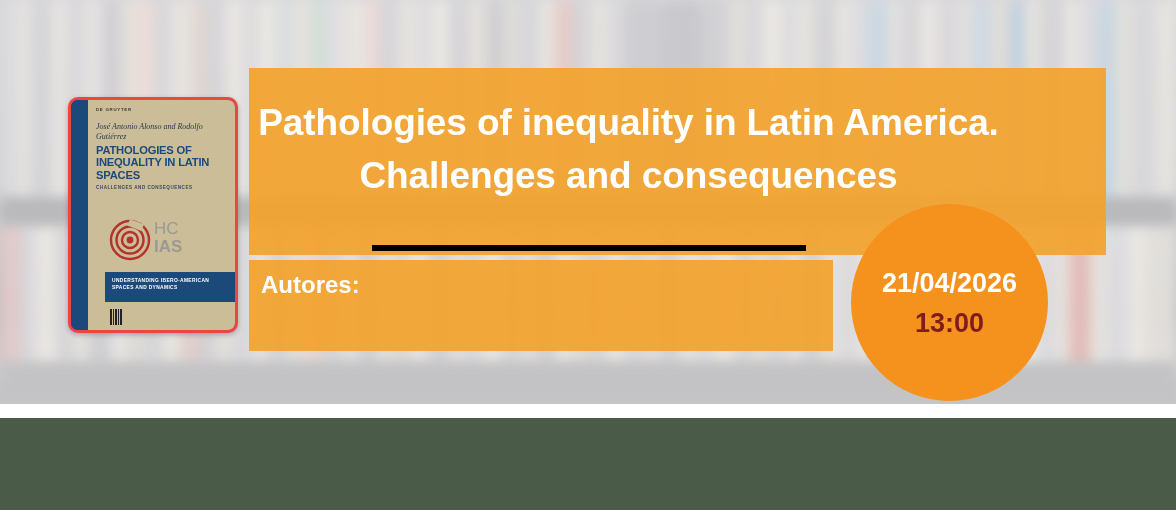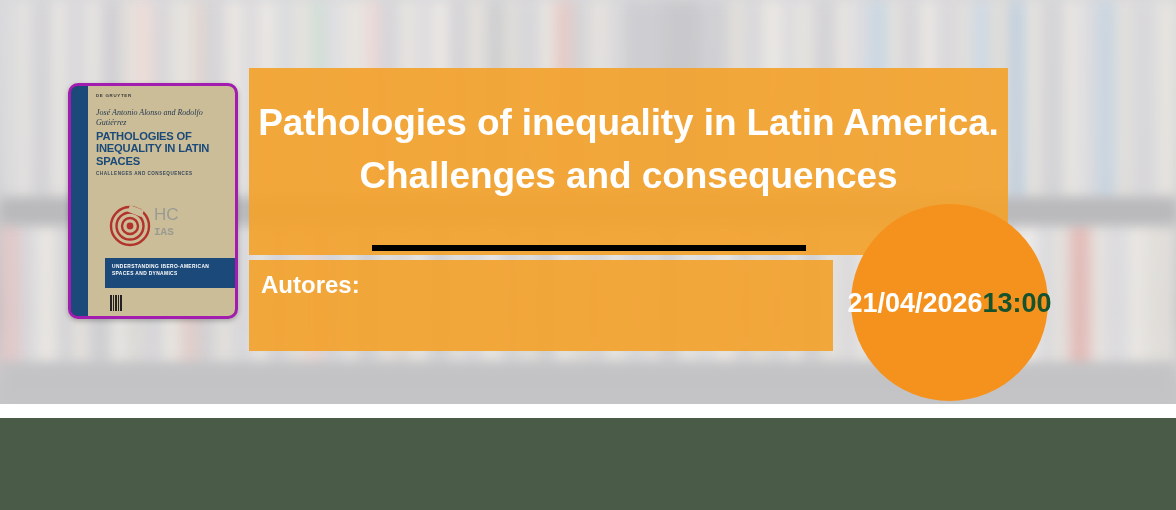--- a/index.html
+++ b/index.html
@@ -11,57 +11,57 @@
   .bg{position:absolute;left:0;top:0;width:1176px;height:418px;overflow:hidden;}
   .bg-base{position:absolute;inset:0;
     background:linear-gradient(180deg,#d8d8da 0%,#d2d2d4 40%,#c6c6c8 62%,#bfbfc1 75%,#cbcbcd 88%,#c4c4c6 100%);}
   .spines{position:absolute;left:0;top:0;width:1176px;height:418px;
     filter:blur(7px);opacity:.85;}
   .shelf-band{position:absolute;left:0;width:1176px;background:#b9b9bb;filter:blur(6px);}
   .shelf-1{top:198px;height:26px;}
   .shelf-2{top:362px;height:40px;background:#c3c3c5;}
 
   
-  .book{position:absolute;left:68px;top:83px;width:164px;height:230px;
-    border:3px solid #a21caf;border-radius:10px;overflow:hidden;background:#701a75;
+  .book{position:absolute;left:68px;top:97px;width:164px;height:230px;
+    border:3px solid #ef4444;border-radius:10px;overflow:hidden;background:#701a75;
     box-shadow:0 2px 5px rgba(0,0,0,.25);}
   .book-spine{position:absolute;left:0;top:0;width:17px;height:100%;background:#1b4a7a;}
   .book-inner{position:absolute;left:17px;top:0;right:0;bottom:0;background:#cbbd97;}
   .bk-pub{position:absolute;left:8px;top:7px;font-size:4.4px;letter-spacing:.7px;
     color:#3a3a3a;font-weight:700;}
   .bk-auth{position:absolute;left:8px;top:22px;width:130px;font-family:"Liberation Serif",serif;
     font-style:italic;font-size:8px;line-height:10px;color:#24384f;}
   .bk-title{position:absolute;left:8px;top:44px;width:138px;font-size:11.2px;line-height:12.4px;
     font-weight:700;color:#1b4a7a;letter-spacing:-.2px;}
   .bk-sub{position:absolute;left:8px;top:85px;width:130px;font-size:4.6px;letter-spacing:.5px;
     font-weight:700;color:#3c4a5c;}
   .bk-logo{position:absolute;left:20px;top:118px;width:120px;height:44px;}
   .bk-hc{position:absolute;left:46px;top:2px;font-size:17px;line-height:17px;font-weight:400;color:#9a9a93;}
-  .bk-ias{position:absolute;left:46px;top:20px;font-size:11px;line-height:17px;font-weight:700;color:#9a9a93;font-family:Liberation Mono, monospace;}
+  .bk-ias{position:absolute;left:46px;top:20px;font-size:17px;line-height:17px;font-weight:700;color:#9a9a93;}
   .bk-series{position:absolute;left:17px;right:0;top:172px;height:30px;background:#1b4a7a;}
   .bk-series span{display:block;padding:5px 7px;font-size:4.9px;line-height:7px;font-weight:700;
     color:#fff;letter-spacing:.35px;}
   .bk-barcode{position:absolute;left:22px;bottom:5px;width:12px;height:16px;}
 
   
-  .title-band{position:absolute;left:249px;top:68px;width:759px;height:187px;
-    background:rgba(243,163,46,.93);}
+  .title-band{position:absolute;left:249px;top:68px;width:818px;height:187px;
+    background:rgba(243,163,46,.93);padding-left:39px;}
   .title-text{position:absolute;left:0;top:28px;width:759px;text-align:center;
     color:#fff;font-weight:700;font-size:37px;line-height:53px;letter-spacing:-.1px;}
   .rule{position:absolute;left:372px;top:245px;width:434px;height:6px;background:#000;}
   .authors-band{position:absolute;left:249px;top:260px;width:584px;height:91px;
     background:rgba(243,163,46,.93);}
   .authors-band .l1{position:absolute;left:12px;top:11px;color:#fff;font-weight:700;font-size:24px;}
   .authors-band .l2{position:absolute;left:12px;top:47px;color:#fff;font-weight:700;font-size:24px;}
 
   
   .date-circle{position:absolute;left:851px;top:204px;width:197px;height:197px;border-radius:50%;
-    background:#f5921e;display:flex;align-items:center;justify-content:center;}
+    background:#f5921e;display:flex;flex-direction:column;align-items:center;justify-content:center;}
   .date-circle .d{color:#fff;font-weight:700;font-size:27px;line-height:40px;}
-  .date-circle .t{color:#14532d;font-weight:700;font-size:27px;line-height:40px;}
+  .date-circle .t{color:#7f1d1d;font-weight:700;font-size:27px;line-height:40px;}
 
   
   .white-strip{position:absolute;left:0;top:404px;width:1176px;height:14px;background:#fff;}
   .footer{position:absolute;left:0;top:418px;width:1176px;height:92px;background:#4a5c47;}
 </style>
 </head>
 <body>
 
 <div class="poster">
 

